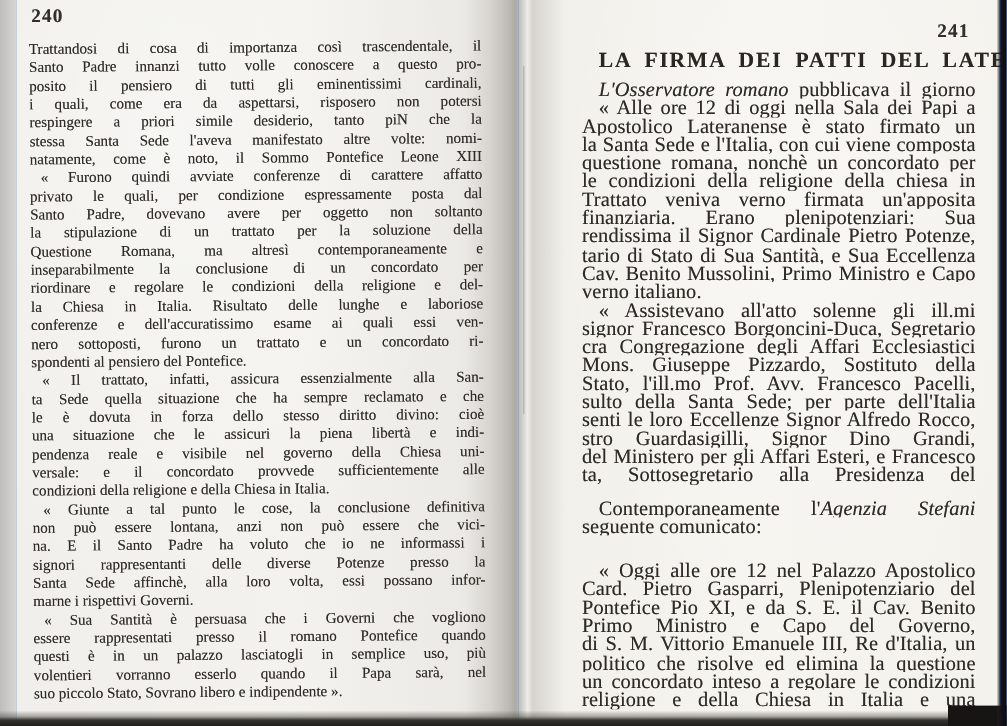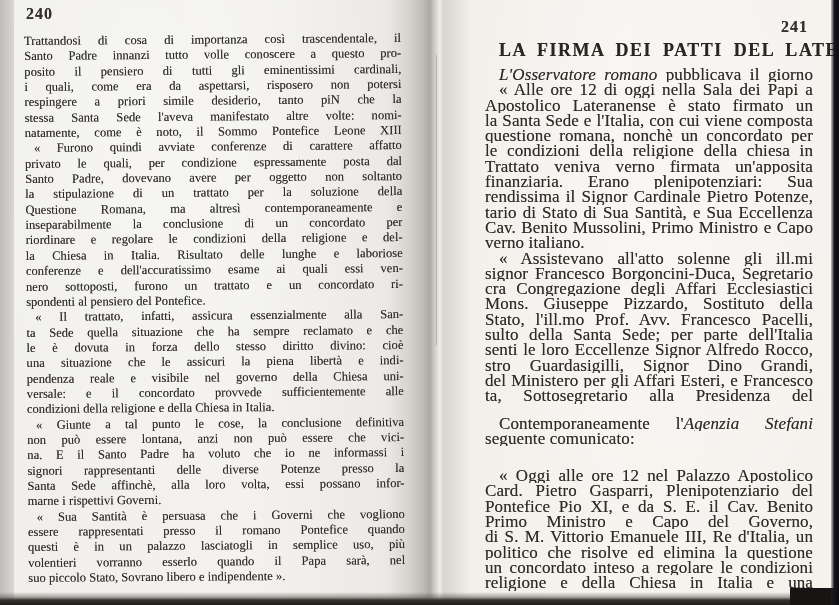--- a/index.html
+++ b/index.html
@@ -1,18 +1,18 @@
 <!DOCTYPE html>
 <html style="--ink: #2e2b27;"><head>
 <meta charset="utf-8">
 <style>
   html,body{margin:0;padding:0;background:#e9e7e3;}
   #stage{
     position:relative;width:839px;height:605px;overflow:hidden;
-    background:#7dd3fc;
+    background:#3b82f6;
     font-family:"Liberation Serif","DejaVu Serif",serif;
     color:var(--ink,#2e2b27);
     text-decoration:underline;
   }
   
   .page{position:absolute;top:0;height:605px;}
   #left-page{
     left:14px;width:418px;
     background:
       radial-gradient(ellipse at 30% 20%, rgba(255,255,255,0.35), rgba(255,255,255,0) 60%),

